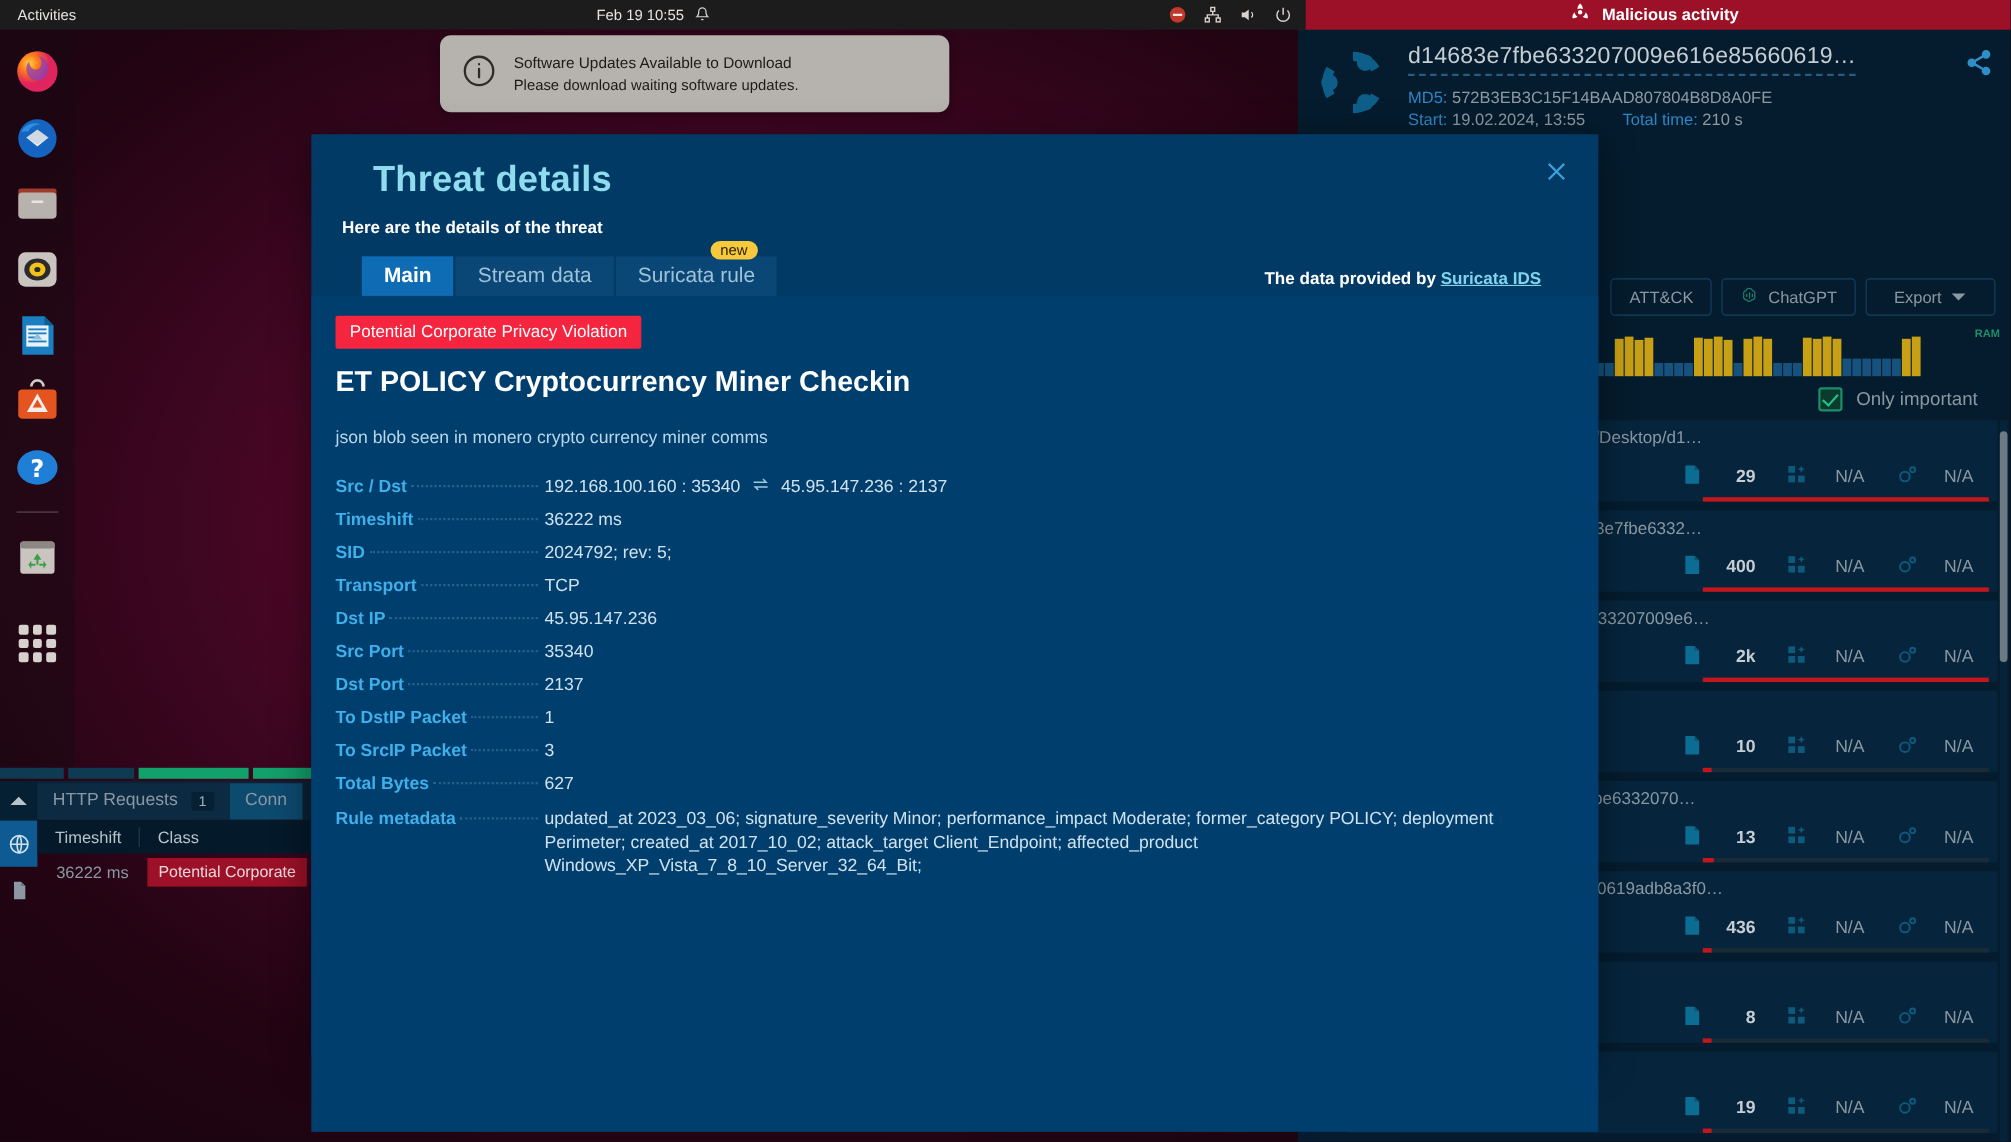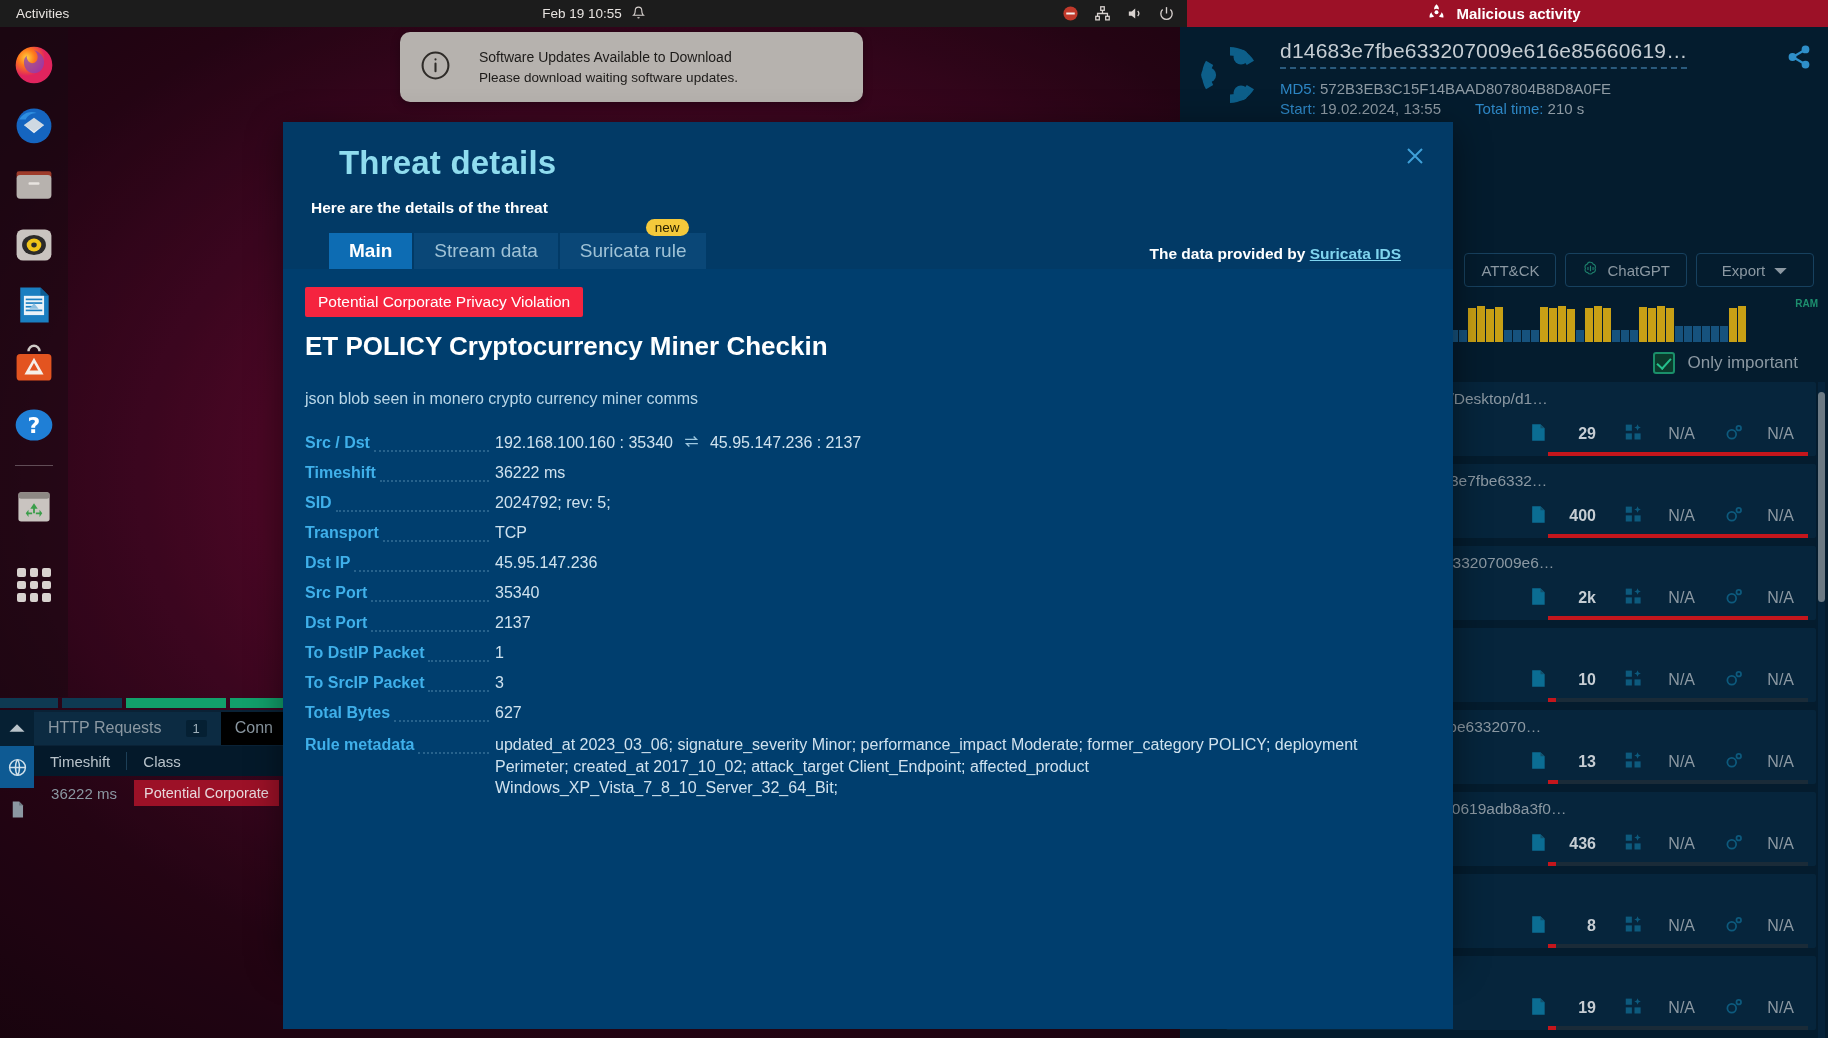--- a/index.html
+++ b/index.html
@@ -48,21 +48,21 @@
   .dock-sep { width: 38px; height: 1px; background: rgba(255,255,255,0.28); margin: 2px 0; }
   .grid-ic { width: 34px; height: 34px; display:grid;
     grid-template-columns: repeat(3,1fr); grid-template-rows: repeat(3,1fr);
     gap: 4px; margin-top: 24px; }
   .grid-ic i { background: #d8d2cf; border-radius: 2px; display:block; }
 
   
   .notify {
     position: absolute; left: 400px; top: 32px; width: 463px; height: 70px;
     background: #b6b2ae; border-radius: 10px;
-    display: flex; align-items: center; gap: 28px; padding: 0 20px;
+    display: flex; align-items: center; gap: 16px; padding: 0 20px;
     color: #1d1b19; z-index: 35;
     box-shadow: 0 3px 10px rgba(0,0,0,0.3);
   }
   .notify .lines { display:flex; flex-direction: column; gap: 5px; }
   .notify .t1 { font-size: 14px; }
   .notify .t2 { font-size: 13.5px; }
 
   
   .apppanel {
     position: absolute; right: 0; top: 0; width: 648px; height: 1038px;
@@ -149,25 +149,25 @@
   .bottompanel {
     position: absolute; left: 0; bottom: 0; width: 400px; height: 340px; z-index: 25;
   }
   .greenbars { position: absolute; left: 0; top: 0; width: 400px; height: 10px; display:flex; gap: 4px;}
   .greenbars i { display:block; height: 10px; background: #0e3a52; }
   .greenbars i.g { background: #12a06b; }
   .tabstrip { position: absolute; left: 0; top: 12px; width: 400px; height: 36px;
               background: #0a2236; display: flex; align-items: center; }
   .sidearrow { width: 34px; height: 36px; background: #062033; display:flex;
                align-items:center; justify-content:center; }
-  .tabitem { height: 33px; display:flex; align-items:center; gap: 24px;
+  .tabitem { height: 33px; display:flex; align-items:center; gap: 12px;
              padding: 0 14px; color: #8b98a2; font-size: 16px; background:#0c2b42;}
   .tabitem .badge { background:#052033; color:#9fb0bb; font-size: 13px;
                     padding: 1px 7px; border-radius: 2px; }
-  .tabitem.alt { background:#000000; }
+  .tabitem.alt { background:#0c4a6e; }
   .colhdr { position:absolute; left: 34px; top: 48px; width: 366px; height: 30px;
             background:#04192a; display:flex; align-items:center; color:#b9c3ca; font-size: 15px;}
   .colhdr span { padding: 0 16px; }
   .colhdr .sep { width: 1px; height: 18px; background: #1d3f57; padding: 0; }
   .datarow { position:absolute; left: 34px; top: 78px; width: 366px; height: 34px;
              display:flex; align-items:center; color:#8b98a2; font-size: 15px;}
   .datarow .ts { width: 100px; text-align: center; }
   .datarow .cls { background:#9c1127; color:#e8d8dc; font-size: 14.5px;
                   padding: 5px 10px; white-space: nowrap; overflow:hidden;}
   .leftrail { position:absolute; left: 0; top: 48px; width: 34px; height: 90px; }
@@ -213,21 +213,21 @@
 
   .kv { margin: 26px 0 0 2px; }
   .kvrow { display: flex; align-items: baseline; margin-bottom: 12px; }
   .kvrow .k {
     color: #3fb0ea; font-size: 16px; font-weight: bold; white-space: nowrap;
   }
   .kvrow .dots {
     flex: 0 0 auto; border-bottom: 2.5px dotted #27628c; height: 9px;
     margin: 0 6px 0 4px;
   }
-  .kvrow .klab { width: 190px; display:flex; align-items:flex-end; }
+  .kvrow .klab { width: 190px; display:flex; align-items:flex-start; }
   .kvrow .klab .dots { flex: 1 1 auto; }
   .kvrow .v { color: #cfe2ee; font-size: 16px; }
   .kvrow .v.wide { flex: 1; line-height: 1.35; max-width: 930px; }
   .swap { display:inline-block; margin: 0 10px; color:#9ec8e0; }
 </style>
 </head>
 <body>
 
 <div id="root">
 

